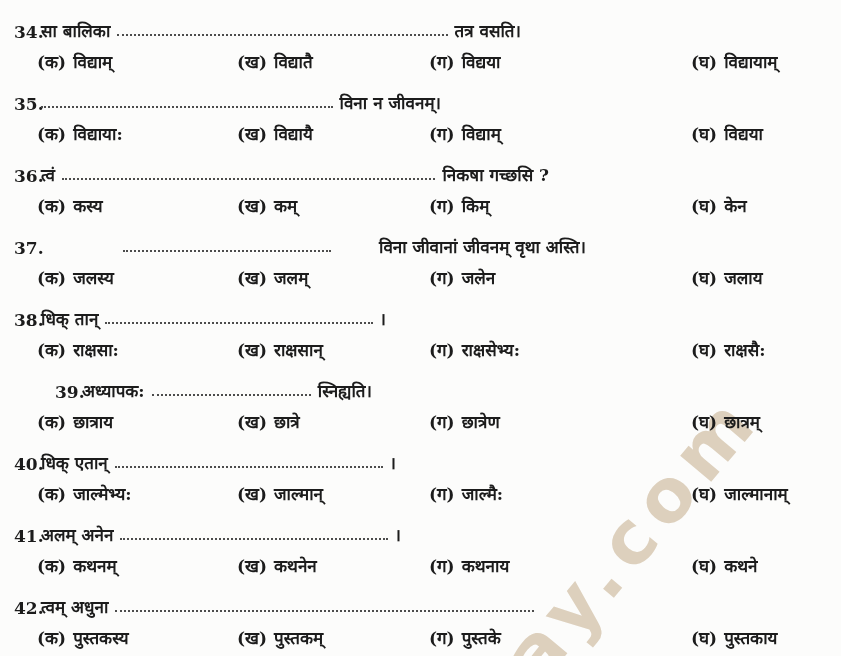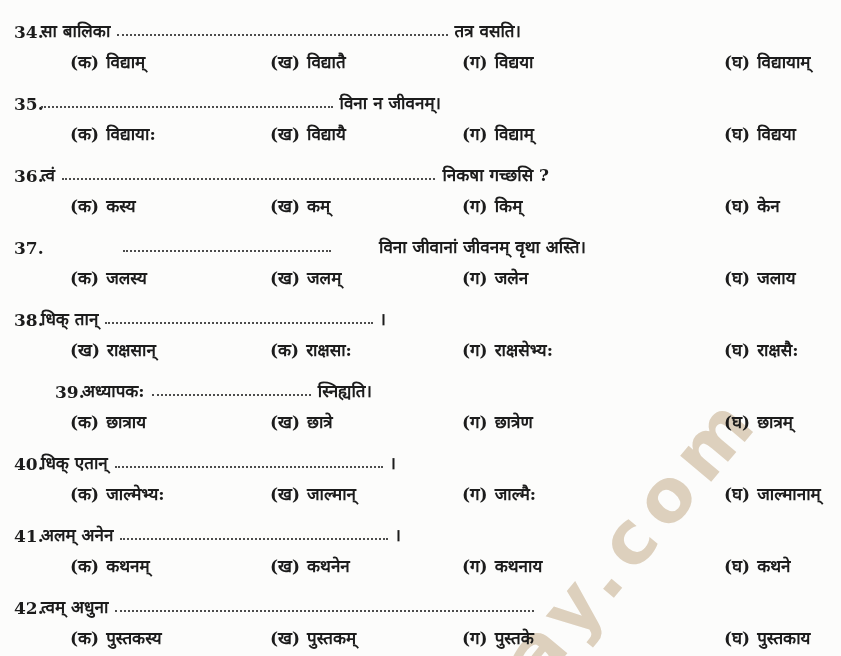--- a/index.html
+++ b/index.html
@@ -48,21 +48,21 @@
   .q:nth-of-type(3) .q-line{width:549px;}
   .q:nth-of-type(4) .q-line{width:586px;gap:41px;}
   .q:nth-of-type(5) .q-line{width:386px;}
   .q:nth-of-type(6) .q-line{width:331px;padding-left:41px;}
   .q:nth-of-type(7) .q-line{width:396px;}
   .q:nth-of-type(8) .q-line{width:401px;}
   .q:nth-of-type(9) .q-line{width:541px;}
   .q-opts{
     display:grid;
     grid-template-columns:200px 192px 262px auto;
-    padding-left:70px;
+    padding-left:37px;
     height:38px;
     align-items:center;
     font-size:17px;
     font-weight:600;
     white-space:nowrap;
   }
   .opt-label{margin-right:7px;}
   .watermark{
     position:absolute;
     z-index:1;
@@ -186,24 +186,24 @@
 
   <div class="q">
     <div class="q-line">
       <span class="q-num">38.</span>
       <span class="q-prefix">धिक् तान्</span>
       <span class="q-dots"></span>
       <span class="q-suffix">।</span>
     </div>
     <div class="q-opts">
       <span class="opt">
+        <span class="opt-label">(क)</span><span class="opt-text">राक्षसा:</span>
+      </span>
+      <span class="opt">
         <span class="opt-label">(ख)</span><span class="opt-text">राक्षसान्</span>
-      </span>
-      <span class="opt">
-        <span class="opt-label">(क)</span><span class="opt-text">राक्षसा:</span>
       </span>
       <span class="opt">
         <span class="opt-label">(ग)</span><span class="opt-text">राक्षसेभ्य:</span>
       </span>
       <span class="opt">
         <span class="opt-label">(घ)</span><span class="opt-text">राक्षसै:</span>
       </span>
     </div>
   </div>
 

